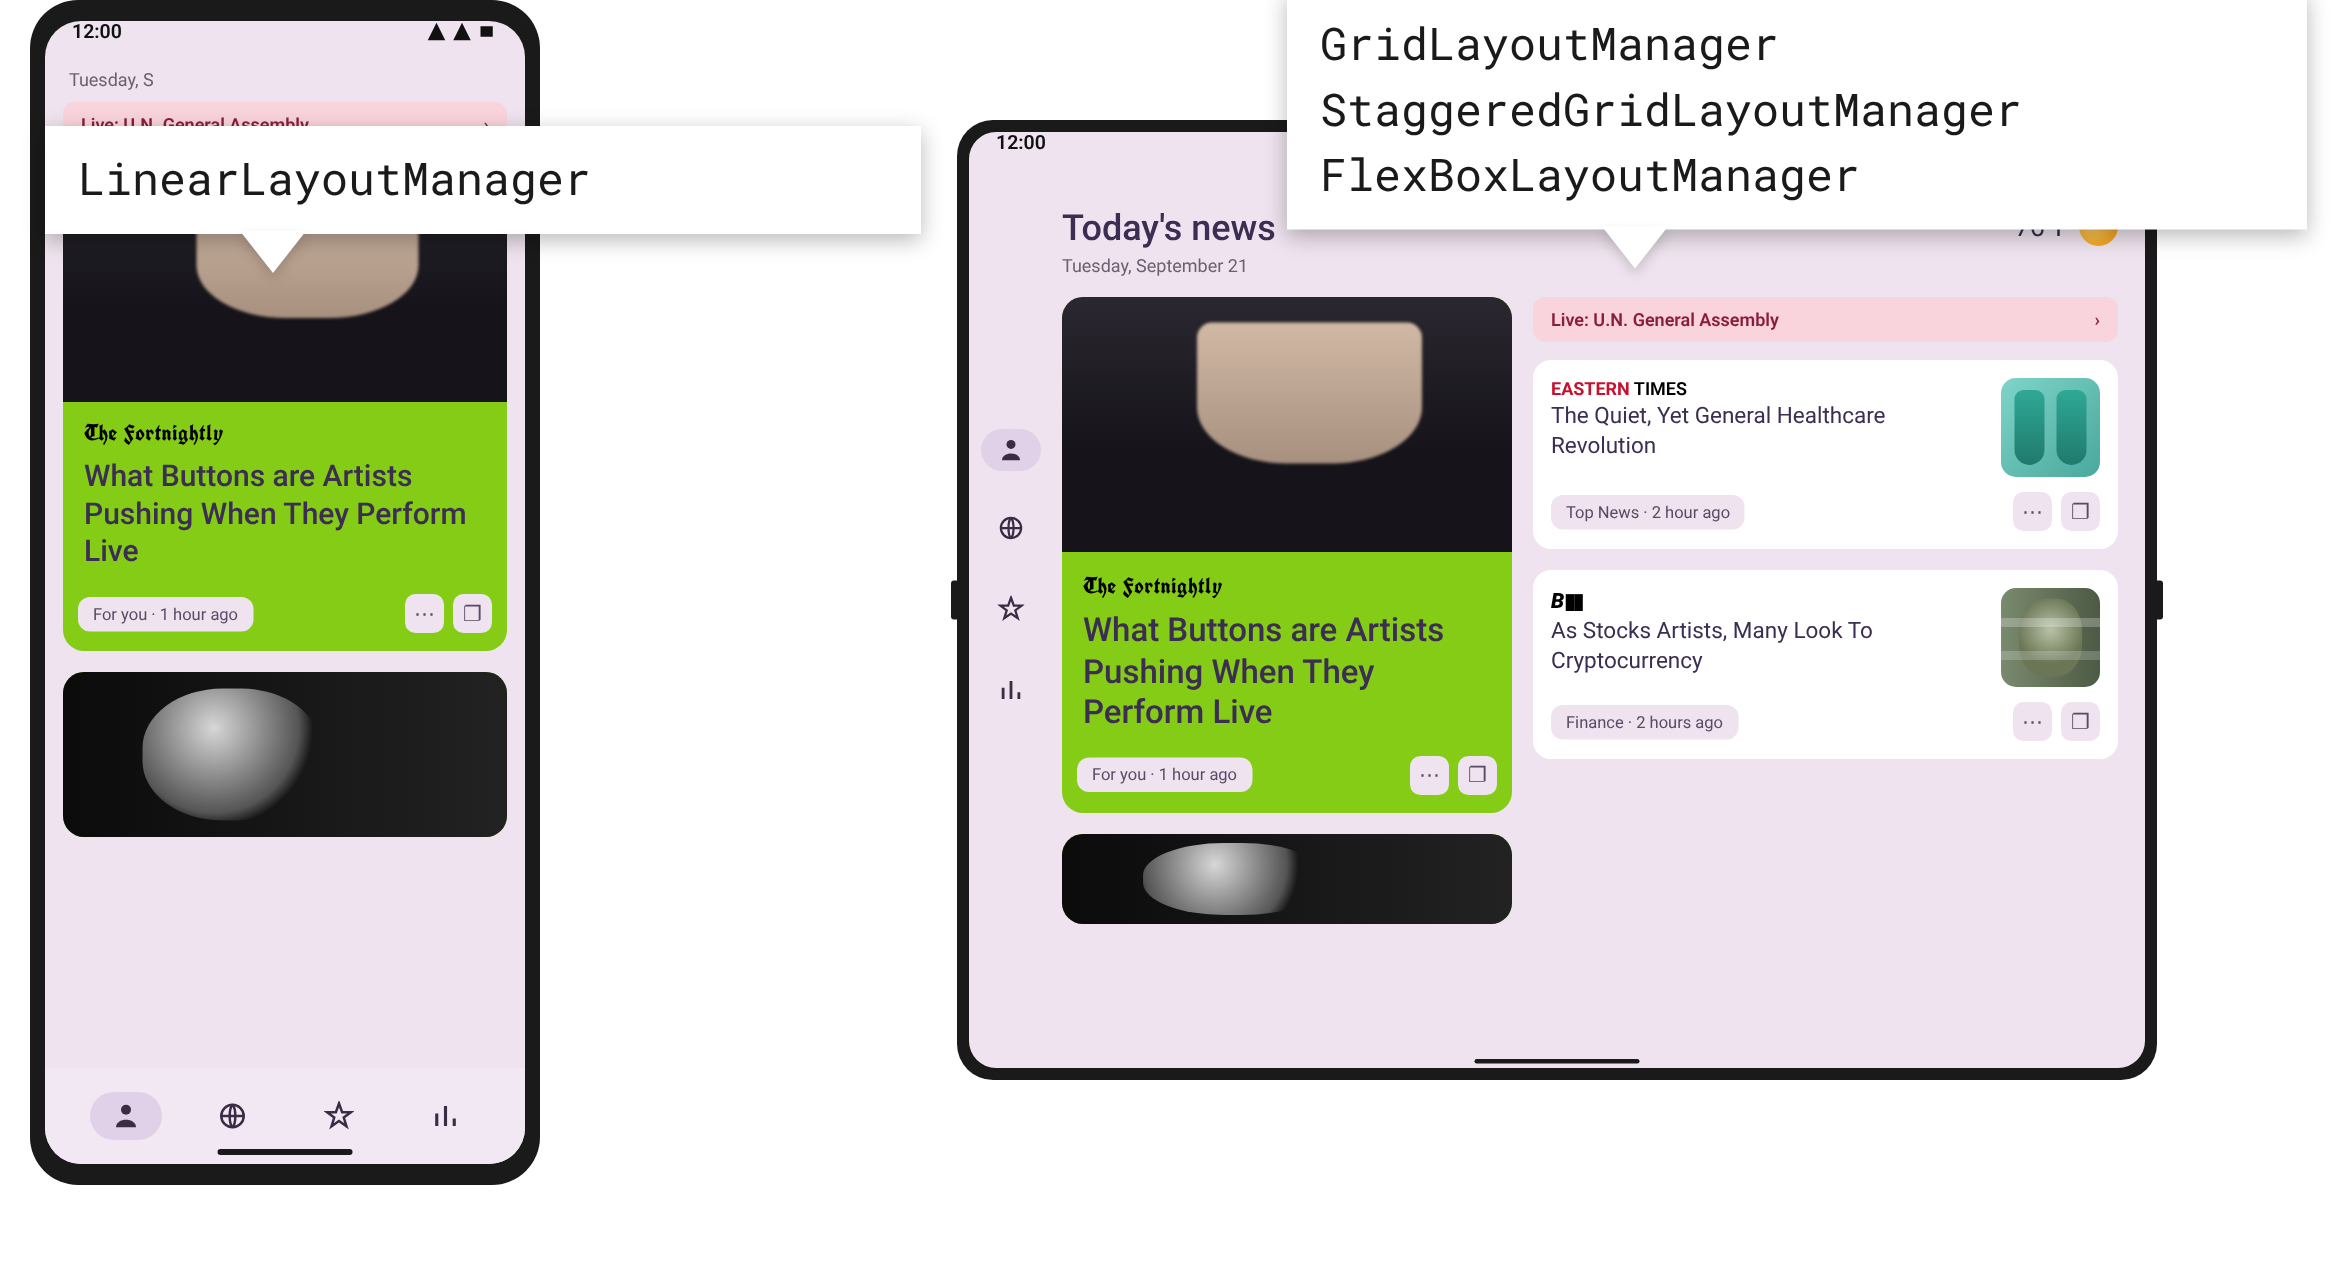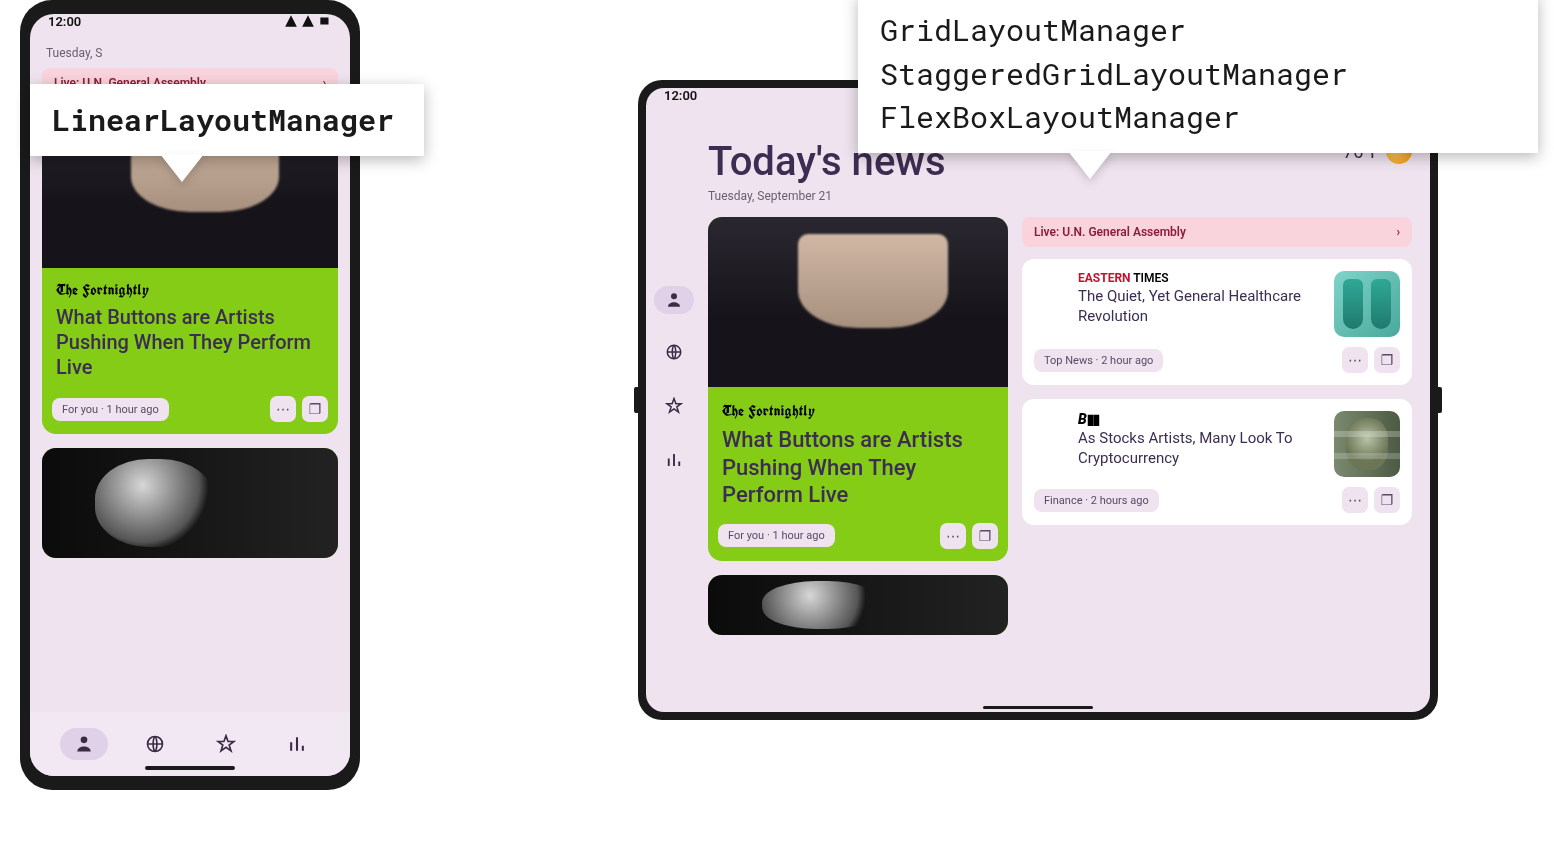--- a/index.html
+++ b/index.html
@@ -214,21 +214,21 @@
   }
   .tooltip::after {
     content: "";
     position: absolute;
     width: 0; height: 0;
     border-left: 22px solid transparent;
     border-right: 22px solid transparent;
     border-top: 28px solid #fff;
     filter: drop-shadow(0 4px 4px rgba(0,0,0,0.15));
   }
-  .tooltip.left { left: 30px; top: 84px; width: 394px; font-weight: bold; }
+  .tooltip.left { left: 30px; top: 84px; width: 584px; }
   .tooltip.left::after { bottom: -26px; left: 130px; }
   .tooltip.right { left: 858px; top: -6px; width: 680px; }
   .tooltip.right::after { bottom: -26px; left: 210px; }
 
   
   .tablet-body {
     flex: 1;
     display: flex;
     overflow: hidden;
   }
@@ -247,21 +247,21 @@
     flex-direction: column;
     overflow: hidden;
   }
   .tablet-header {
     display: flex;
     justify-content: space-between;
     align-items: flex-start;
     margin-bottom: 14px;
   }
   .tablet-title {
-    font-size: 40px;
+    font-size: 24px;
     font-weight: 500;
     color: #3c2d52;
   }
   .weather {
     display: flex; align-items: center; gap: 6px;
     font-size: 18px; color: #3c2d52;
   }
   .sun {
     width: 26px; height: 26px; border-radius: 50%;
     background: radial-gradient(circle at 35% 35%, #ffe07a 0%, #f5a623 70%);
@@ -276,21 +276,21 @@
   .col-right { flex: 1; display: flex; flex-direction: column; }
 
   .mini-card {
     background: #fff;
     border-radius: 12px;
     padding: 12px;
     margin-bottom: 14px;
     display: flex;
     flex-direction: column;
   }
-  .mini-top { display: flex; gap: 10px; margin-left: 44px; }
+  .mini-top { display: flex; gap: 10px; }
   .mini-txt { flex: 1; }
   .mini-brand { font-size: 12px; font-weight: 700; }
   .mini-brand.red { color: #c4122f; }
   .mini-brand.red .black { color: #000; font-weight: 600; }
   .mini-brand.bold { font-style: italic; font-weight: 900; font-size: 14px; }
   .mini-brand.bold .bars { letter-spacing: -2px; font-style: normal; }
   .mini-brand.purple { font-family: "Brush Script MT", cursive; color: #673ab7; font-size: 14px; font-weight: 400; }
   .mini-headline {
     font-size: 15px;
     line-height: 1.3;

